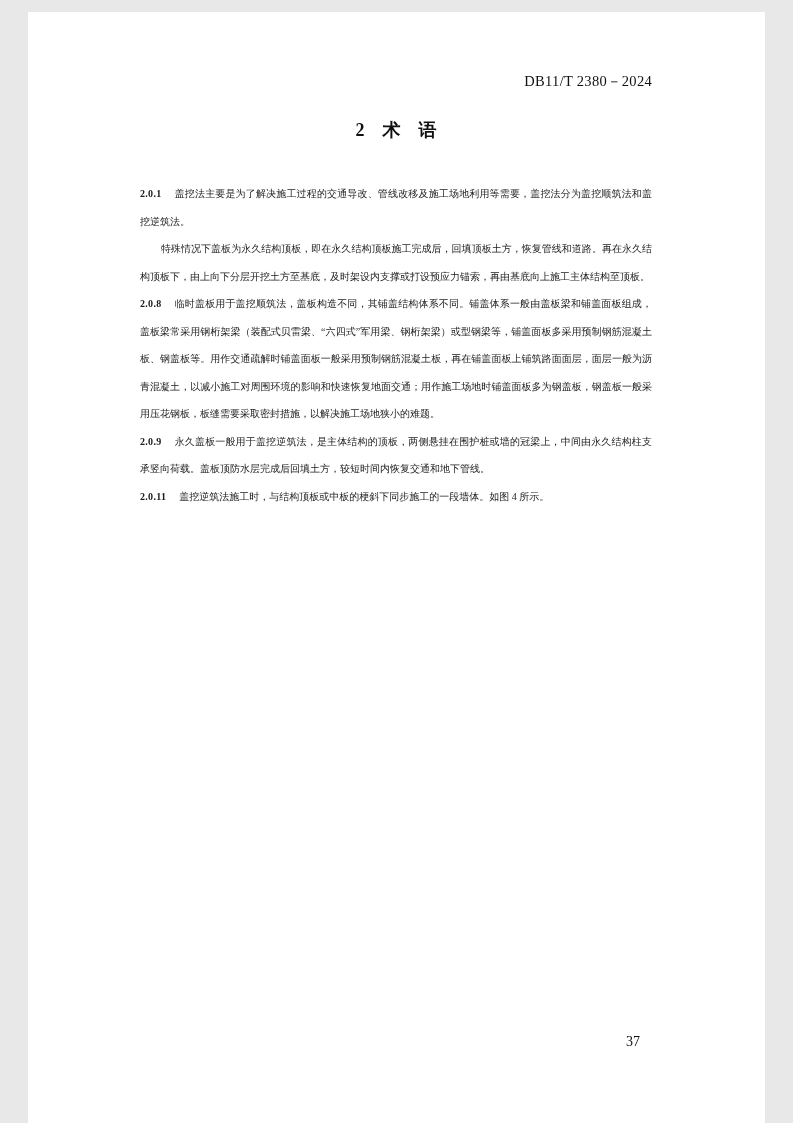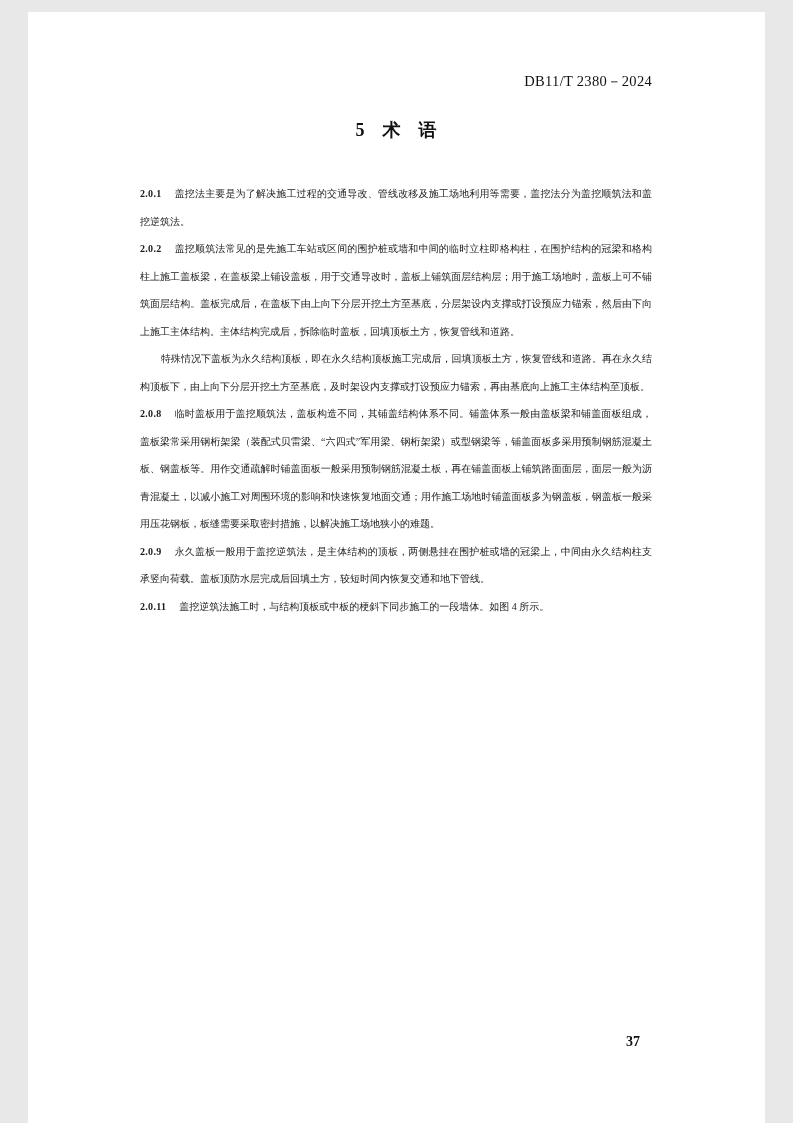--- a/index.html
+++ b/index.html
@@ -52,37 +52,35 @@
   }
   .cont {
     text-indent: 2.1em;
   }
   .page-num {
     position: absolute;
     top: 1022px;
     right: 125px;
     font-size: 14px;
     color: #111111;
-    font-weight: bold;
   }
 </style>
 </head>
 <body>
 
 <div class="page">
 
   <div class="doc-header">DB11/T 2380－2024</div>
 
-  <h1 class="doc-title">5　术　语</h1>
+  <h1 class="doc-title">2　术　语</h1>
 
   <div class="body-text">
 
     <p class="term"><span class="num">2.0.1</span><span>盖挖法主要是为了解决施工过程的交通导改、管线改移及施工场地利用等需要，盖挖法分为盖挖顺筑法和盖挖逆筑法。</span></p>
 
-    <p class="term"><span class="num">2.0.2</span><span>盖挖顺筑法常见的是先施工车站或区间的围护桩或墙和中间的临时立柱即格构柱，在围护结构的冠梁和格构柱上施工盖板梁，在盖板梁上铺设盖板，用于交通导改时，盖板上铺筑面层结构层；用于施工场地时，盖板上可不铺筑面层结构。盖板完成后，在盖板下由上向下分层开挖土方至基底，分层架设内支撑或打设预应力锚索，然后由下向上施工主体结构。主体结构完成后，拆除临时盖板，回填顶板土方，恢复管线和道路。</span></p>
 
     <p class="cont"><span>特殊情况下盖板为永久结构顶板，即在永久结构顶板施工完成后，回填顶板土方，恢复管线和道路。再在永久结构顶板下，由上向下分层开挖土方至基底，及时架设内支撑或打设预应力锚索，再由基底向上施工主体结构至顶板。</span></p>
 
 
 
 
     <p class="term"><span class="num">2.0.8</span><span>临时盖板用于盖挖顺筑法，盖板构造不同，其铺盖结构体系不同。铺盖体系一般由盖板梁和铺盖面板组成，盖板梁常采用钢桁架梁（装配式贝雷梁、“六四式”军用梁、钢桁架梁）或型钢梁等，铺盖面板多采用预制钢筋混凝土板、钢盖板等。用作交通疏解时铺盖面板一般采用预制钢筋混凝土板，再在铺盖面板上铺筑路面面层，面层一般为沥青混凝土，以减小施工对周围环境的影响和快速恢复地面交通；用作施工场地时铺盖面板多为钢盖板，钢盖板一般采用压花钢板，板缝需要采取密封措施，以解决施工场地狭小的难题。</span></p>
 
     <p class="term"><span class="num">2.0.9</span><span>永久盖板一般用于盖挖逆筑法，是主体结构的顶板，两侧悬挂在围护桩或墙的冠梁上，中间由永久结构柱支承竖向荷载。盖板顶防水层完成后回填土方，较短时间内恢复交通和地下管线。</span></p>
 

